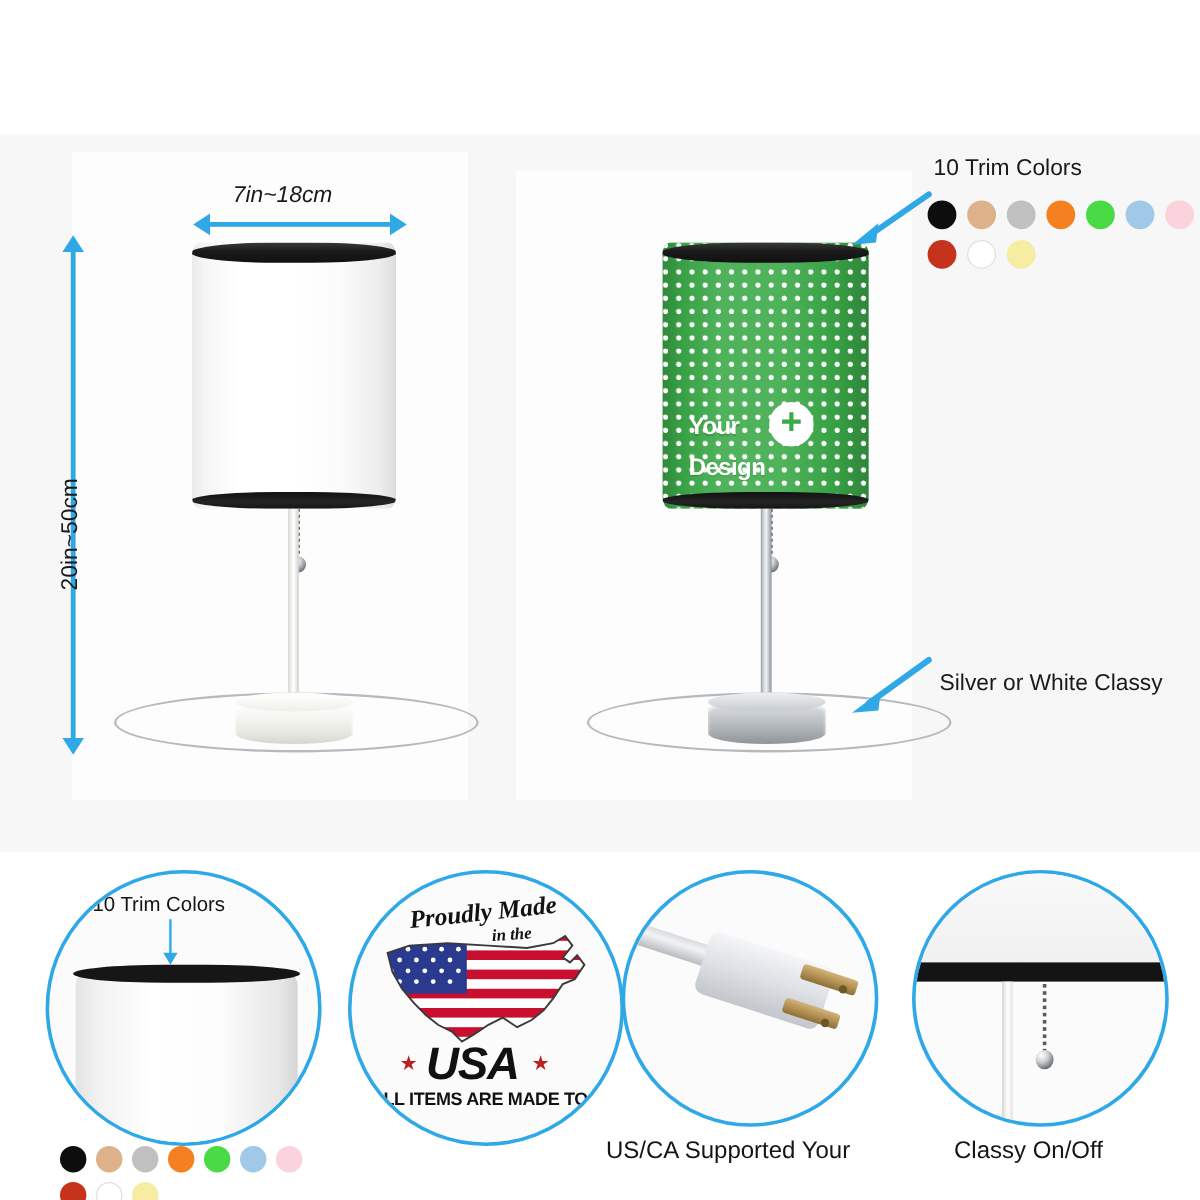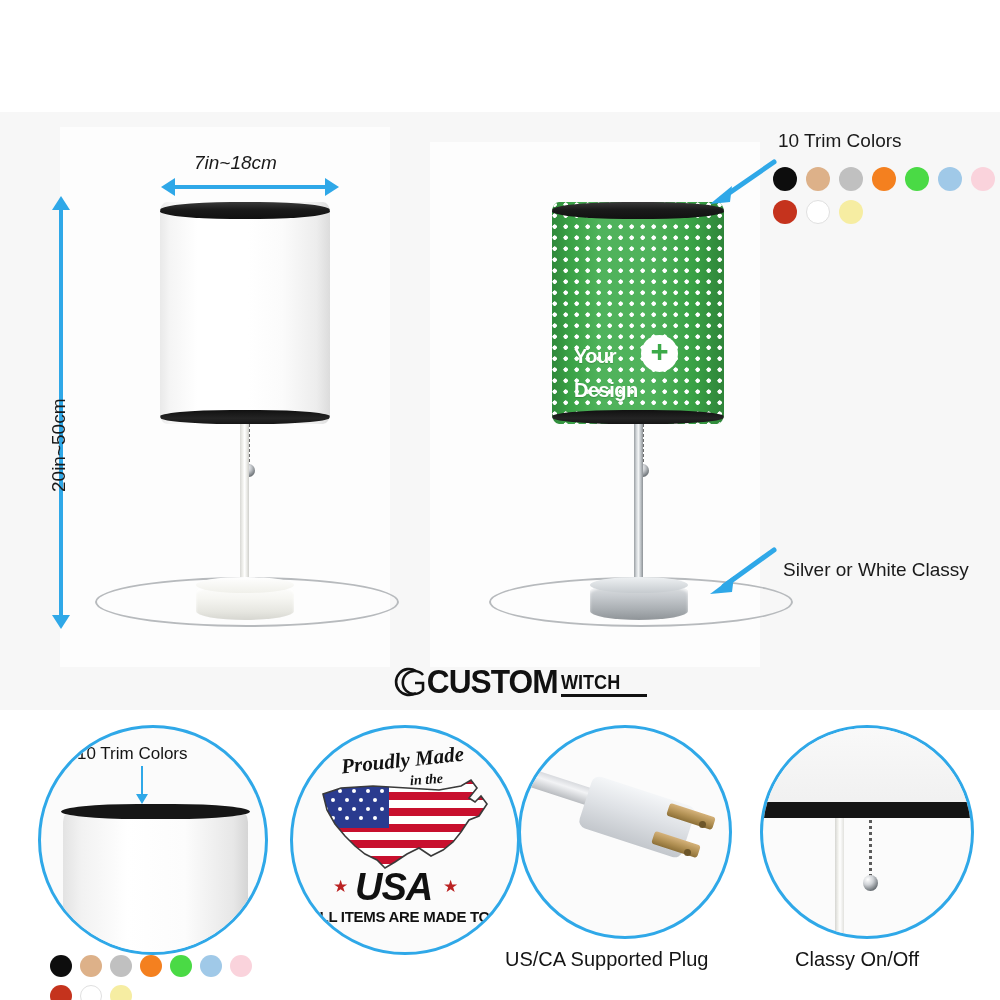--- a/index.html
+++ b/index.html
@@ -549,33 +549,20 @@
     <div class="callout-text" style="left:783px; top:432px;margin-top:15px;">Silver or White Classy</div>
     <div class="callout-arrow" style="left:694px; top:430px;">
       <svg width="86" height="58" viewBox="0 0 86 58">
         <path d="M80 8 L30 44" stroke="#2fa8e8" stroke-width="5" fill="none" stroke-linecap="round"></path>
         <path d="M16 52 L40 34 L38 50 Z" fill="#2fa8e8"></path>
       </svg>
     </div>
 
   </div>
 
-  <div class="logo-row" style="left:393px; top:665px;">
-    <div class="logo-c">
-      <svg width="34" height="34" viewBox="0 0 34 34">
-        <path d="M23 6 A13 13 0 1 0 23 28" stroke="#111" stroke-width="2.6" fill="none"></path>
-        <path d="M30 10 A11.5 11.5 0 1 0 30 25 L30 18 L22 18" stroke="#111" stroke-width="2.6" fill="none"></path>
-      </svg>
-    </div>
-    <div class="logo-custom">CUSTOM</div>
-    <div class="logo-witch-box">
-      <div class="logo-witch">WITCH</div>
-      <div class="logo-underline"></div>
-    </div>
-  </div>
 
   <div class="bottom-area">
 
     <div class="circle-panel" style="left:38px; top:15px; width:224px; height:224px;">
       <div class="c1-shade"></div>
       <div class="c1-trim"></div>
       <div class="c1-label">10 Trim Colors</div>
       <div class="c1-arrow-line"></div>
       <div class="c1-arrowhead"></div>
     </div>
@@ -654,21 +641,21 @@
     </div>
 
     <div class="circle-panel" style="left:518px; top:15px; width:208px; height:208px;">
       <div class="plug-cord" style="left:-4px; top:52px; width:96px; height:18px; transform:rotate(18deg);"></div>
       <div class="plug-body" style="left:62px; top:62px; width:108px; height:54px; transform:rotate(18deg);"></div>
       <div class="plug-blade" style="left:146px; top:82px; width:48px; height:13px; transform:rotate(18deg);"></div>
       <div class="plug-blade-hole" style="left:178px; top:93px;"></div>
       <div class="plug-blade" style="left:131px; top:110px; width:48px; height:13px; transform:rotate(18deg);"></div>
       <div class="plug-blade-hole" style="left:163px; top:121px;"></div>
     </div>
-    <div class="panel-caption" style="left:505px; top:238px;">US/CA Supported Plug</div>
+    <div class="panel-caption" style="left:505px; top:238px;">US/CA Supported Your</div>
 
     <div class="circle-panel" style="left:760px; top:15px; width:208px; height:208px;">
       <div class="c4-shade-top"></div>
       <div class="c4-trim"></div>
       <div class="c4-post"></div>
       <div class="c4-chain"></div>
       <div class="c4-ball"></div>
     </div>
     <div class="panel-caption" style="left:795px; top:238px;">Classy On/Off</div>
 

